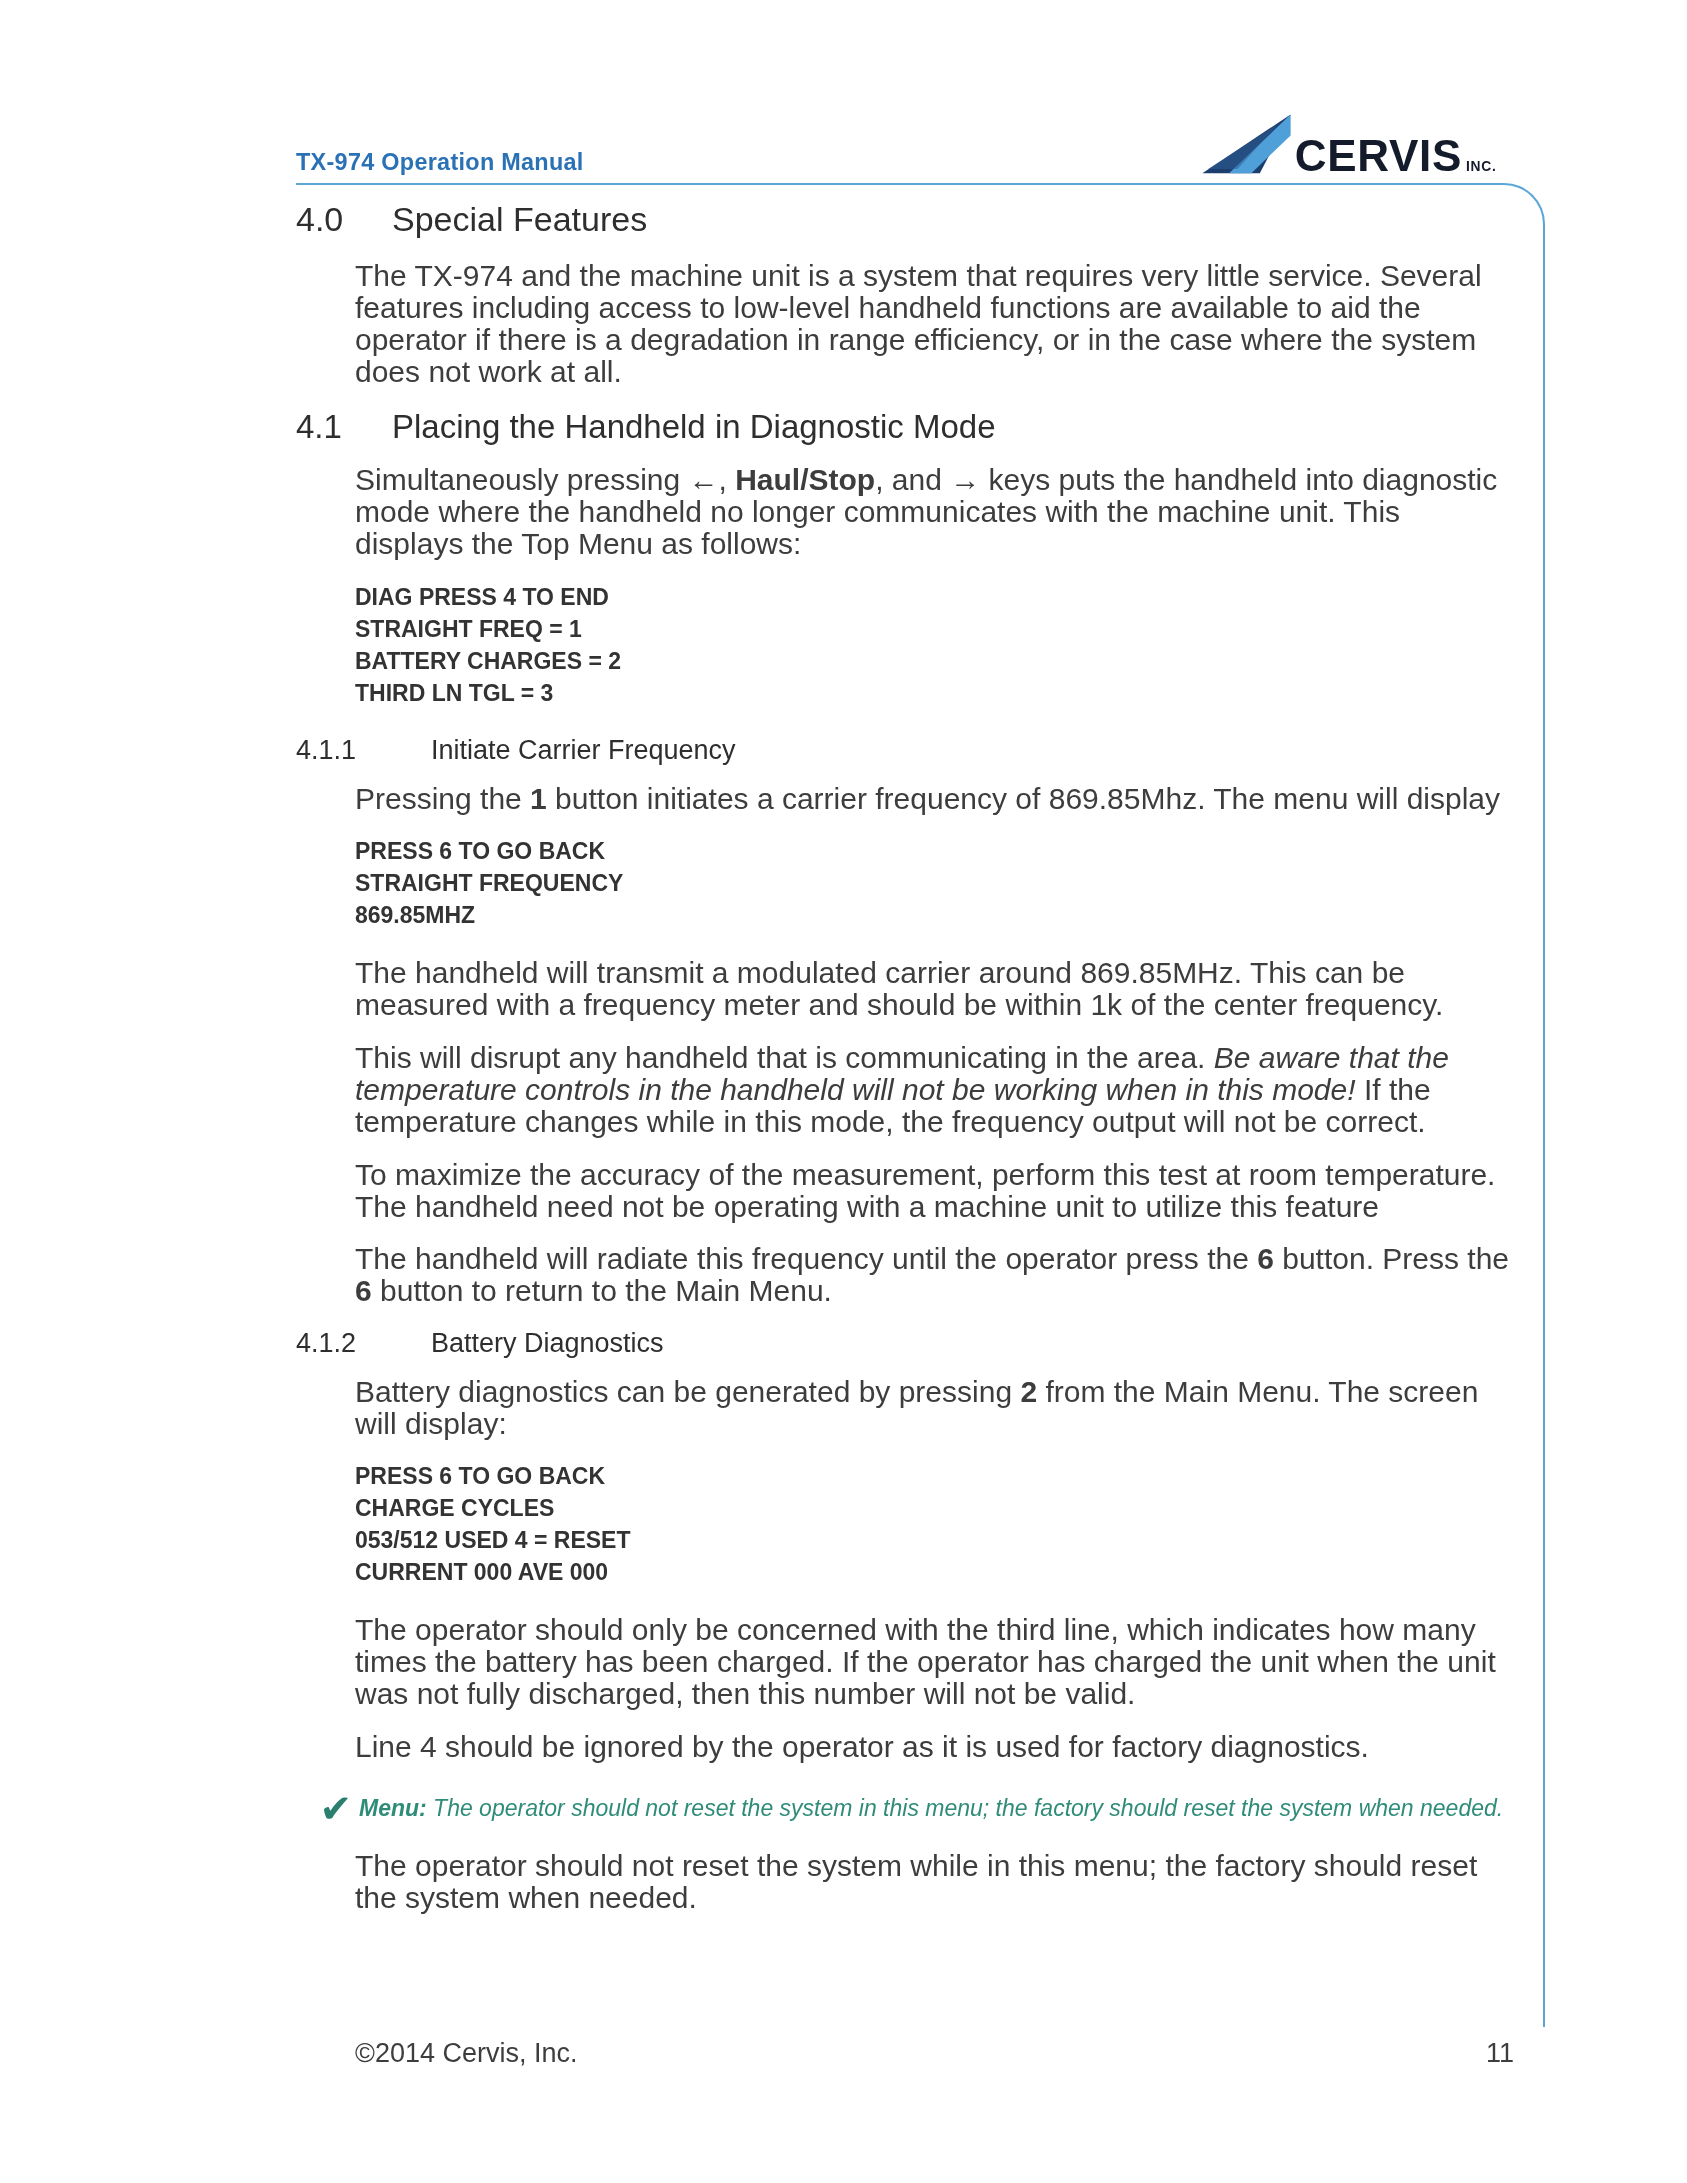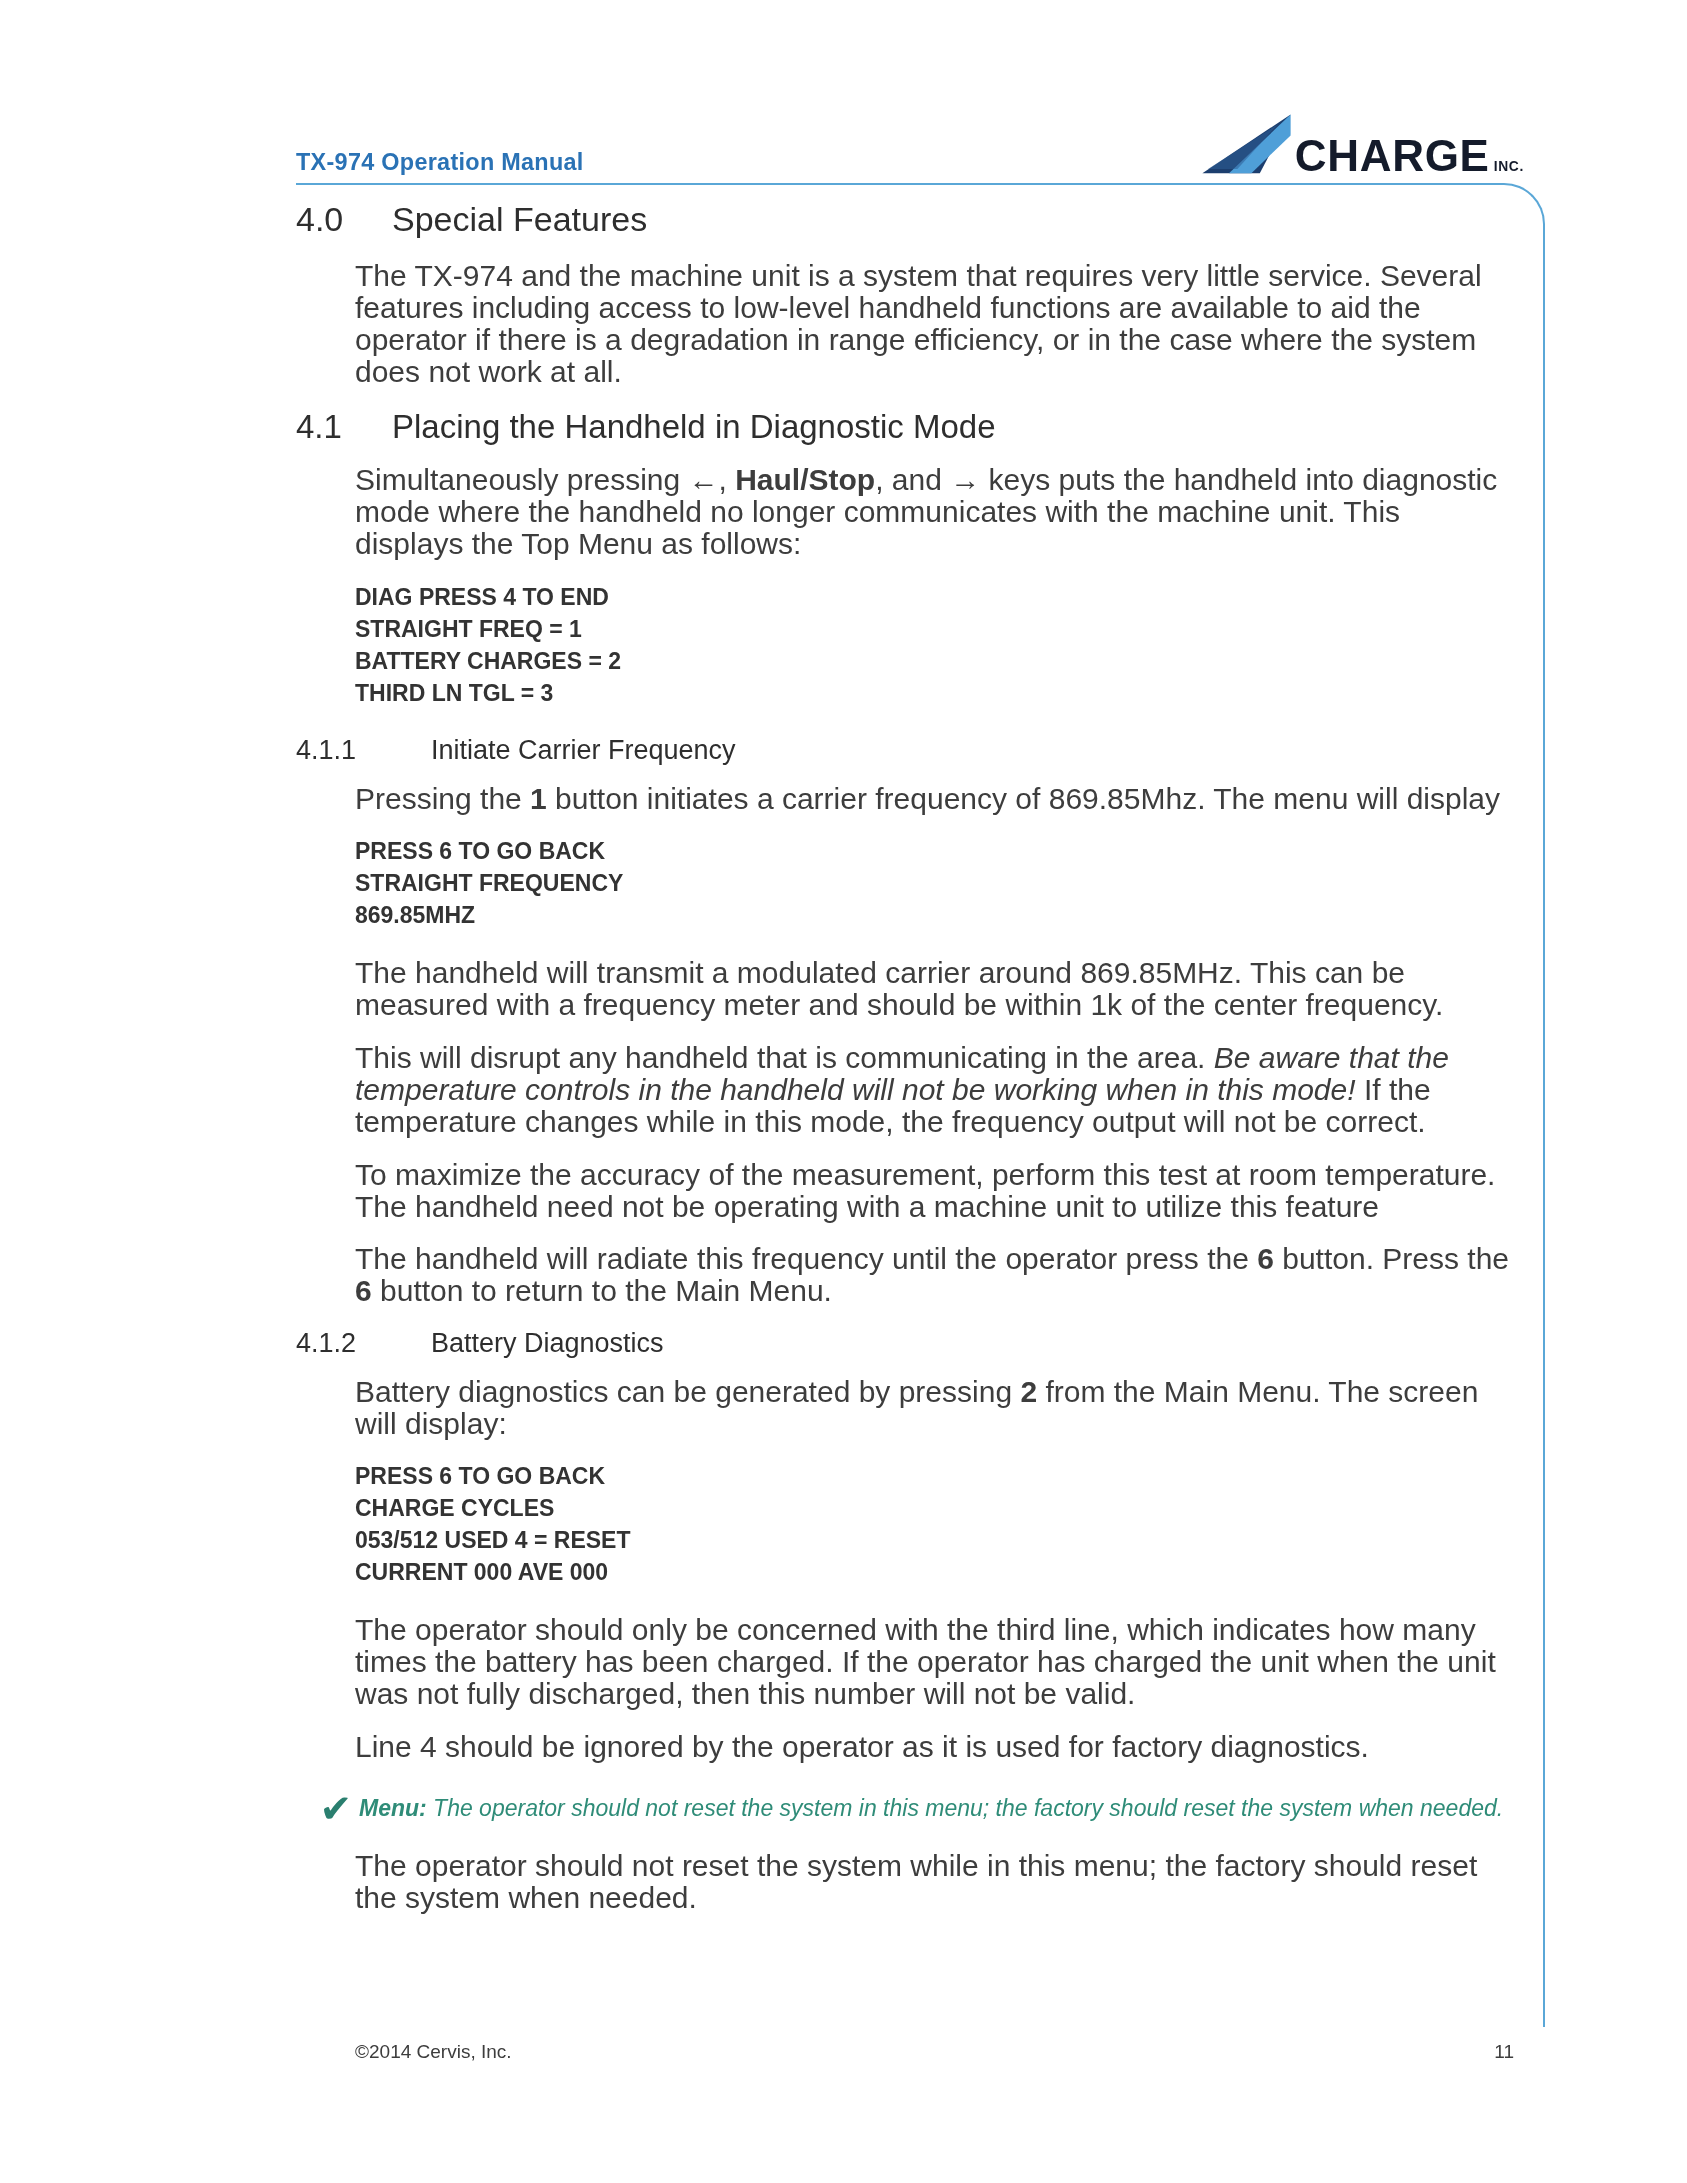--- a/index.html
+++ b/index.html
@@ -75,42 +75,42 @@
   .note .check {
     font-size:39px; line-height:33px;
     margin-right:6.9px; font-style:normal;
     color:#2a7f6f;
   }
   .note .note-body { font-size:23px; line-height:32px; font-style:italic; }
   .note .note-label { font-weight:bold; }
 
   .footer {
     position:absolute;
-    left:296px; right:143px; bottom:120px;
+    left:296px; right:143px; bottom:114px;
     display:flex; justify-content:space-between;
     padding:0 30px 0 59px;
-    font-size:19px; color:#3d3d3d;
+    font-size:27px; color:#3d3d3d;
   }
 </style>
 </head>
 <body>
 
 <div class="page">
 
   <div class="border-decoration"></div>
 
   <div class="header-title">TX-974 Operation Manual</div>
 
   <div class="logo">
     <svg viewBox="0 0 130 90" aria-hidden="true">
       <polygon points="2,86 128,2 84,86" fill="#1c3e6e"></polygon>
       <polygon points="40,86 128,2 128,32 72,86" fill="#4f9fd8"></polygon>
       <polygon points="10,80 110,16 52,80" fill="#2d5c96" opacity="0.55"></polygon>
     </svg>
-    <span class="logo-name">CHARGE</span>
+    <span class="logo-name">CERVIS</span>
     <span class="logo-suffix">INC.</span>
   </div>
 
   <div class="content">
 
     <h1 class="sec">
       <span class="num">4.0</span>
       <span>Special Features</span>
     </h1>
 

